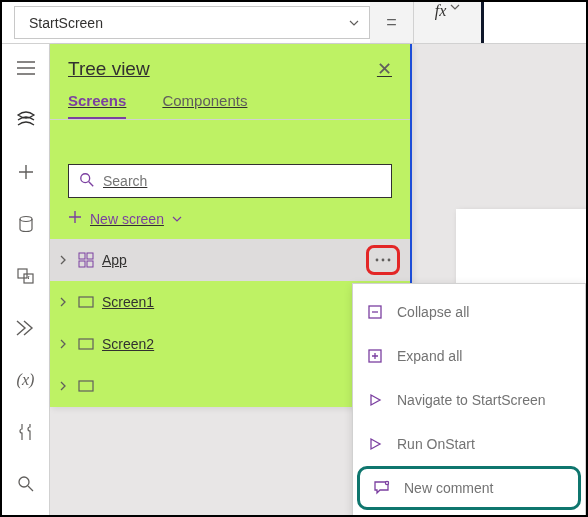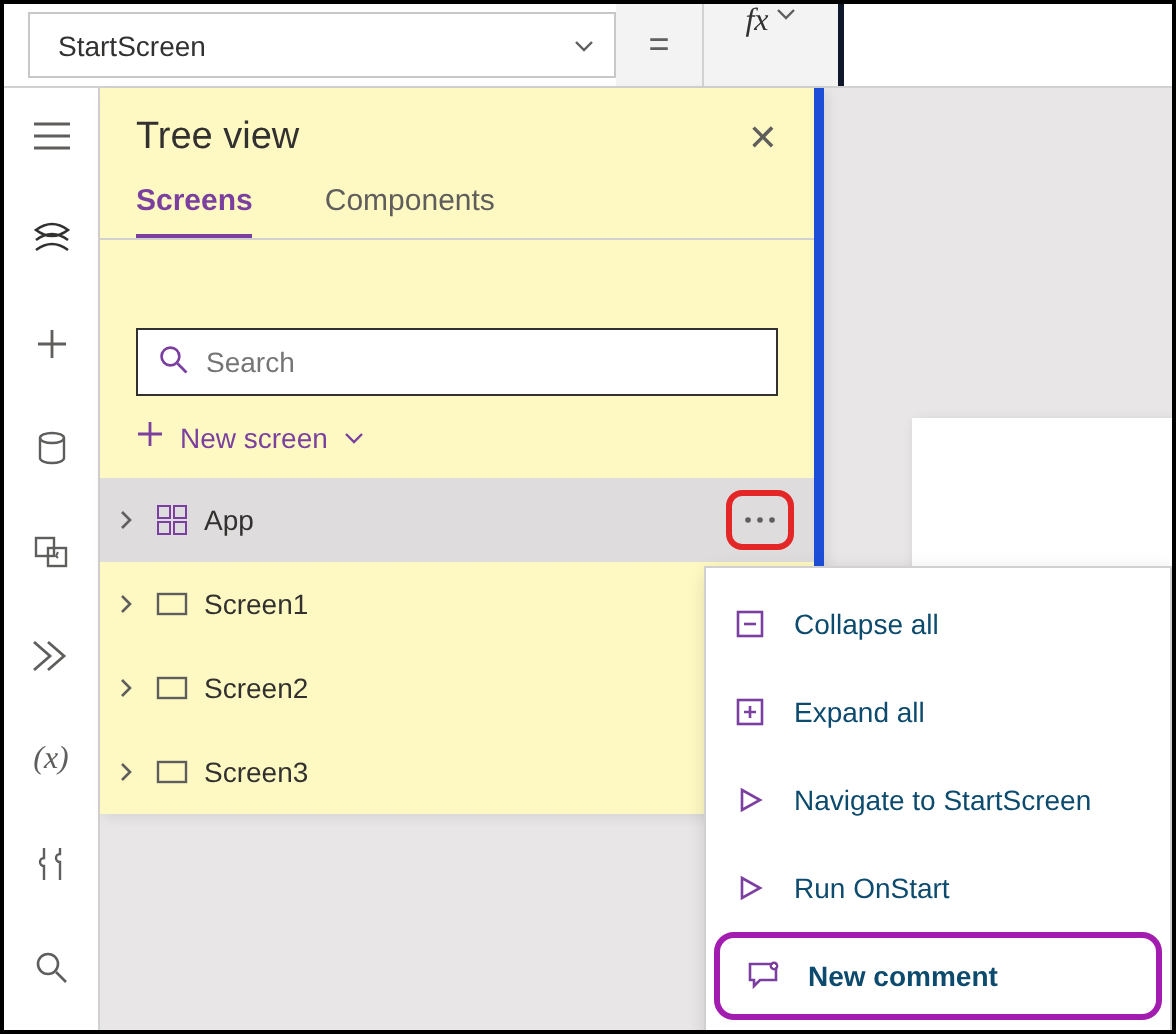--- a/index.html
+++ b/index.html
@@ -18,21 +18,21 @@
     display: flex;
     height: 42px;
     border-bottom: 1px solid #d1d1d1;
     align-items: stretch;
     background: #fff;
   }
   .property-dropdown {
     display: flex;
     align-items: center;
     justify-content: space-between;
-    width: 294px;
+    width: 356px;
     padding: 0 10px 0 14px;
     border: 1px solid #c8c8c8;
     margin: 4px 0 4px 12px;
     background: #fff;
   }
   .eq-cell {
     width: 44px;
     display: flex;
     align-items: center;
     justify-content: center;
@@ -78,23 +78,24 @@
     display: flex;
     align-items: center;
     justify-content: center;
     color: #605e5c;
   }
   .tree-panel {
     position: absolute;
     left: 48px;
     top: 0;
     width: 362px;
-    background: #fef9c3;
-    border-right: 5px solid #1d4ed8;
+    background: #bef264;
+    border-right: 2px solid #1d4ed8;
     box-shadow: 2px 2px 6px rgba(0,0,0,0.08);
+    text-decoration: underline;
   }
   .tree-header {
     display: flex;
     justify-content: space-between;
     align-items: center;
     padding: 14px 18px 4px 18px;
   }
   .tree-title { font-size: 19px; font-weight: 400; color: #323130; }
   .close-x { font-size: 18px; color: #605e5c; cursor: pointer; }
   .tabs {
@@ -198,36 +199,35 @@
     box-shadow: 2px 4px 10px rgba(0,0,0,0.18);
     padding: 6px 0;
   }
   .ctx-item {
     display: flex;
     align-items: center;
     height: 44px;
     padding: 0 12px;
     gap: 12px;
     font-size: 14px;
-    color: #0c4a6e;
+    color: #737373;
     cursor: pointer;
   }
   .ctx-icon {
     width: 20px;
     height: 20px;
     display: flex;
     align-items: center;
     justify-content: center;
     color: #7b3fa0;
   }
   .ctx-highlight {
-    border: 3px solid #a21caf;
+    border: 3px solid #0f766e;
     border-radius: 10px;
     margin: 0 4px;
-    font-weight: bold;
   }
 </style>
 </head>
 <body>
 
 <div class="formula-bar">
   <div class="property-dropdown">
     <span>StartScreen</span>
     <span class="chevron-down">
       <svg viewBox="0 0 10 10" width="10" height="10">
@@ -387,21 +387,20 @@
         <span class="expand">
           <svg width="8" height="10" viewBox="0 0 8 10">
               <path d="M2 1 L6 5 L2 9" fill="none" stroke="#605e5c" stroke-width="1.3"></path>
             </svg>
         </span>
         <span class="ticon" style="color:#605e5c">
           <svg width="16" height="12" viewBox="0 0 16 12">
               <rect x="1" y="1" width="14" height="10" fill="none" stroke="#605e5c" stroke-width="1.2"></rect>
             </svg>
         </span>
-        <span class="tlabel">Screen3</span>
       </div>
     </div>
   </div>
 
   <div class="ctx-menu">
     <div class="ctx-item">
       <span class="ctx-icon">
         <svg width="16" height="16" viewBox="0 0 16 16">
             <rect x="2" y="2" width="12" height="12" fill="none" stroke="#7b3fa0" stroke-width="1.3"></rect>
             <path d="M5 8h6" stroke="#7b3fa0" stroke-width="1.3"></path>

